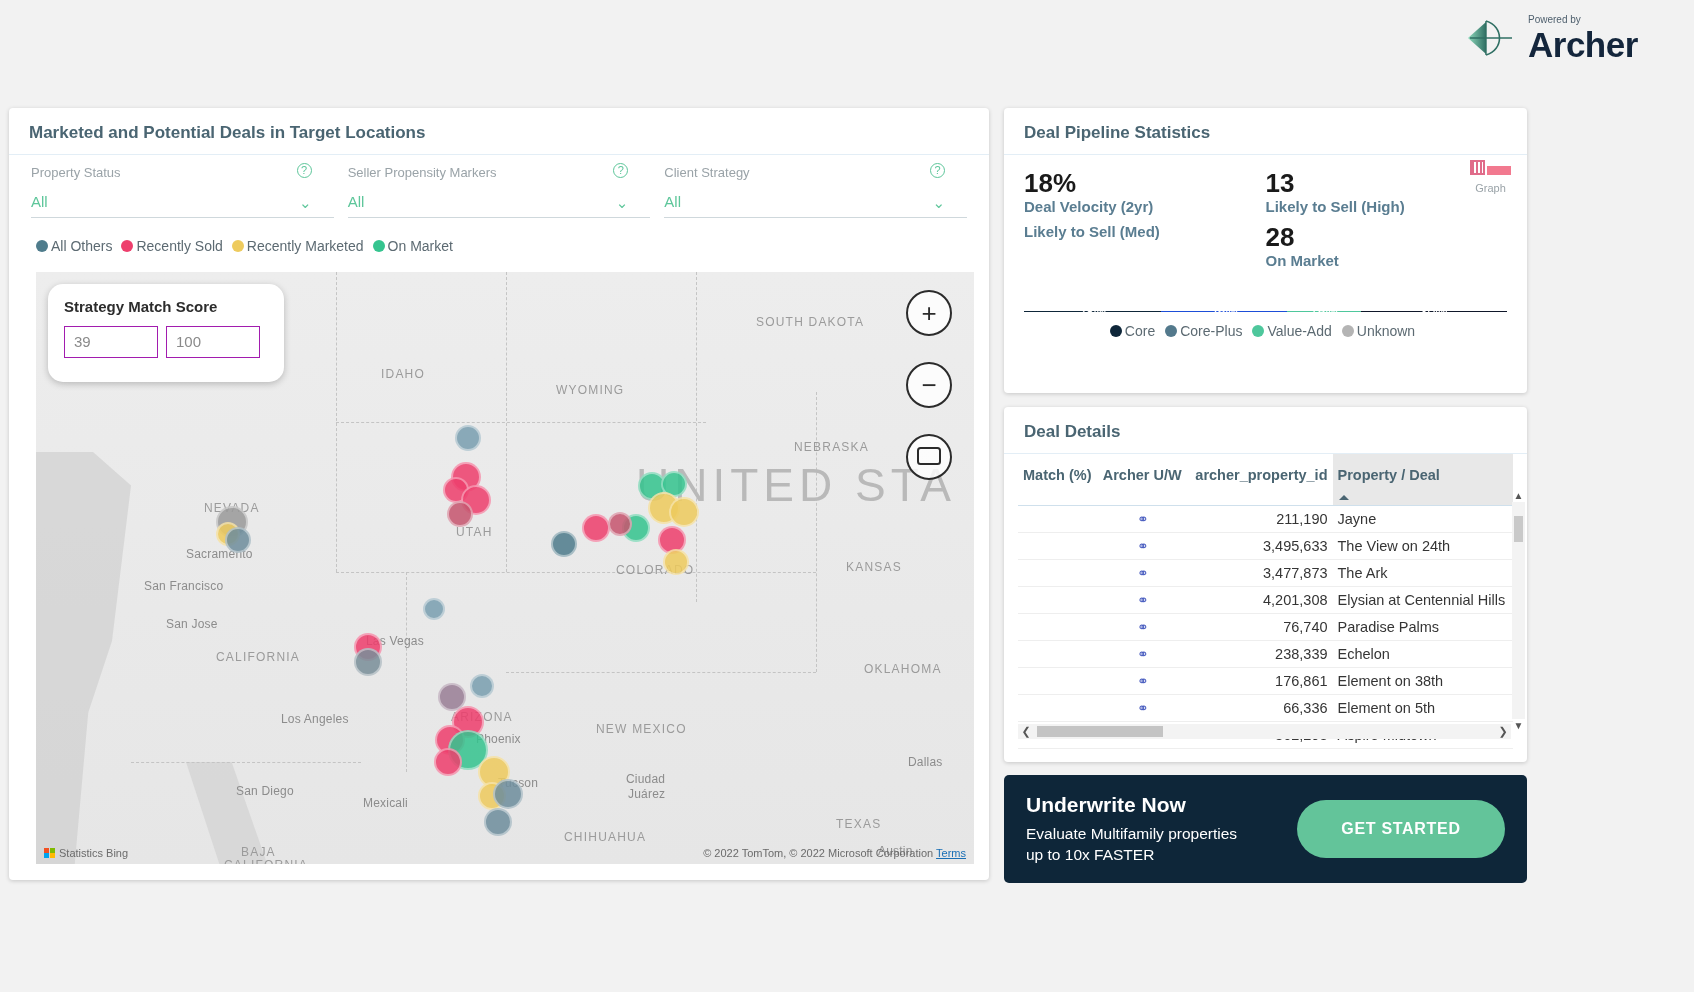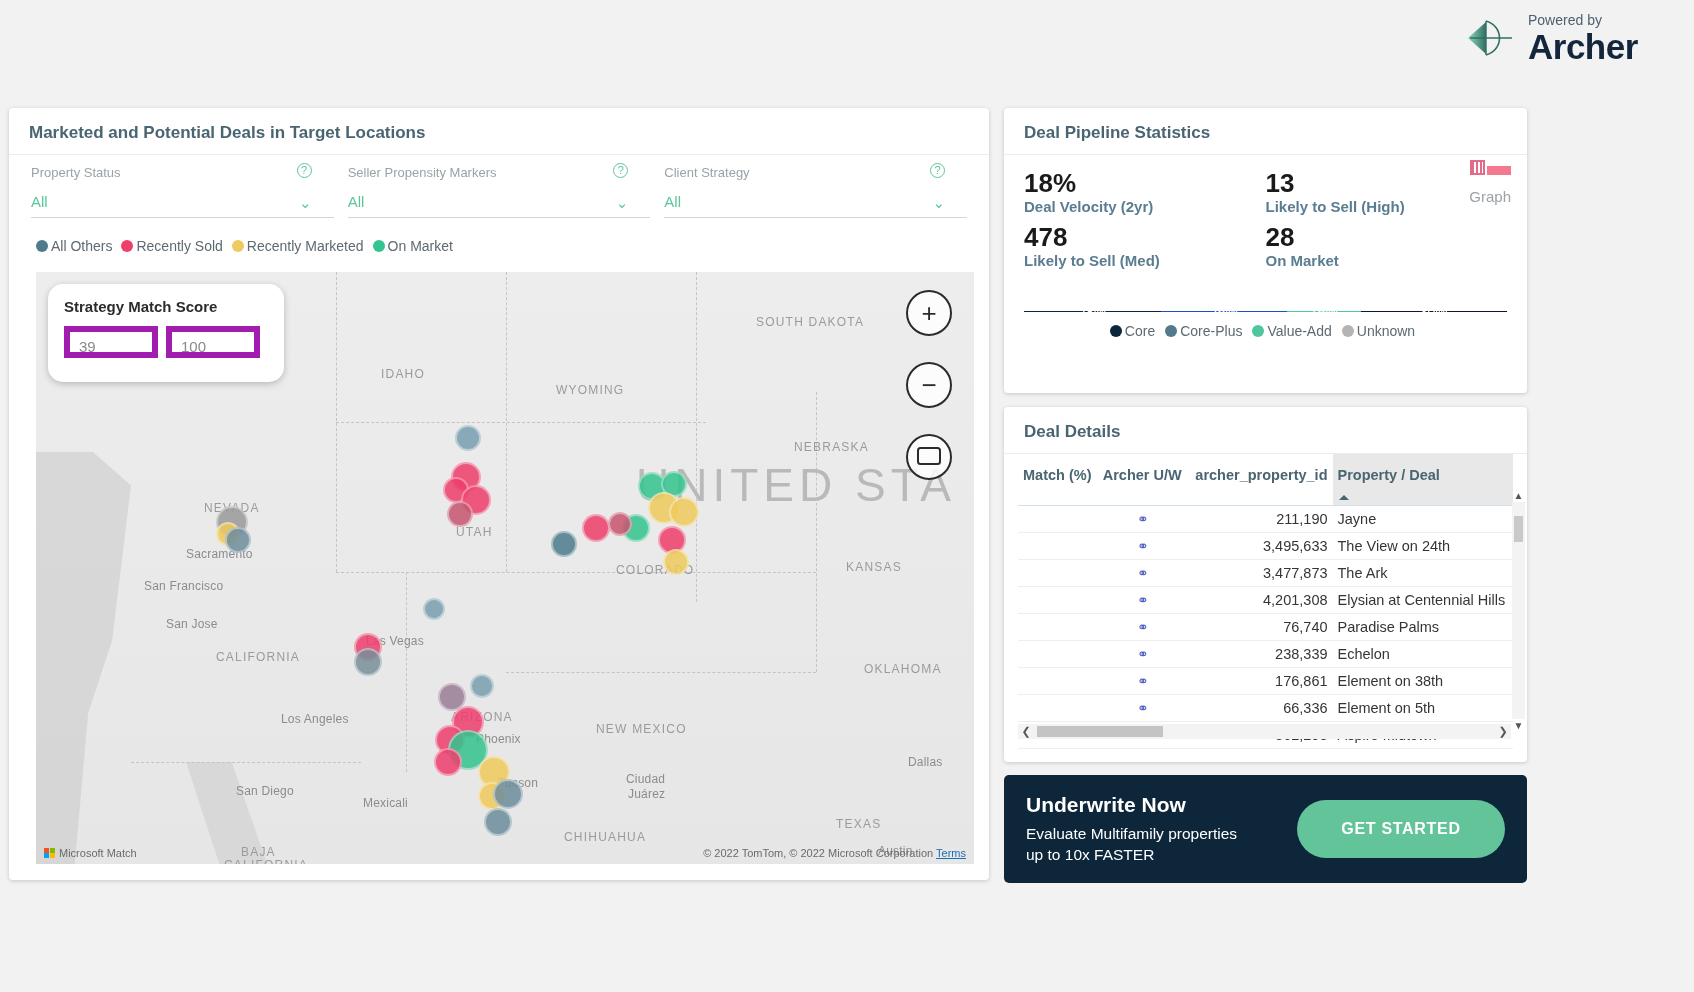--- a/index.html
+++ b/index.html
@@ -22,21 +22,21 @@
     font-size: 30px; font-weight: bold; color: #0d0d0d;
     letter-spacing: .2px;
   }
   .brand {
     position: absolute; right: 8px; top: 2px;
     width: 222px; height: 72px;
     display: flex; align-items: center; gap: 6px;
   }
   .brand-mark { width: 58px; height: 48px; flex: none; }
   .brand-text { display: flex; flex-direction: column; line-height: 1; }
-  .brand-powered { font-size: 14px; color: #4e5f6d; margin-bottom: 2px; }
+  .brand-powered { font-size: 10px; color: #4e5f6d; margin-bottom: 2px; }
   .brand-name { font-size: 35px; font-weight: bold; color: #14263c; letter-spacing: -.5px; }
 
   
   .panel {
     position: absolute; background: #fff; border-radius: 4px;
     box-shadow: 0 1px 4px rgba(0,0,0,.18);
   }
   .panel-title {
     font-size: 17px; font-weight: bold; color: #4a6572;
     padding: 15px 20px 11px 20px;
@@ -110,21 +110,21 @@
   .match-box {
     position: absolute; left: 12px; top: 12px;
     width: 236px; height: 98px;
     background: #fff; border-radius: 15px;
     box-shadow: 0 2px 7px rgba(0,0,0,.22);
     padding: 14px 16px;
   }
   .match-title { font-size: 15px; font-weight: bold; color: #2c2c2c; margin-bottom: 11px; }
   .match-inputs { display: flex; gap: 8px; }
   .match-input {
-    width: 94px; height: 32px; border: 6px solid #a21caf;
+    width: 94px; height: 32px; border: 1px solid #a21caf;
     color: #8a8a8a; font-size: 15px; padding: 0 9px; line-height: 30px;
     background: #fff;
   }
   .bing {
     position: absolute; left: 8px; bottom: 5px;
     display: flex; align-items: center; gap: 4px;
     font-size: 11px; color: #6b6b6b;
   }
   .bing-logo {
     width: 11px; height: 11px;
@@ -147,21 +147,21 @@
   .stat-num { font-size: 26px; font-weight: bold; color: #1a1a1a; line-height: 1.12; }
   .stat-lab { font-size: 15px; font-weight: bold; color: #5a7d91; }
   .graph-toggle {
     position: absolute; right: 16px; top: 52px;
     text-align: center;
   }
   .graph-icons { display: flex; align-items: flex-end; gap: 2px; justify-content: center; }
   .gi-a { width: 15px; height: 15px; border: 2px solid #e06c8a;
           background: repeating-linear-gradient(90deg,#e06c8a 0 2px,#fff 2px 4px); }
   .gi-b { width: 24px; height: 9px; background: #f2798f; }
-  .graph-lab { font-size: 15px; color: #9aa3a8; margin-top: 13px; }
+  .graph-lab { font-size: 11px; color: #9aa3a8; margin-top: 7px; }
 
   .stackbar {
     display: flex; margin: 14px 20px 0 20px; height: 29px;
     font-size: 14px; color: #fff;
   }
   .stackseg { display: flex; align-items: center; justify-content: center; margin-top: 28px; }
   .stat-legend {
     display: flex; align-items: center; justify-content: center;
     gap: 4px; margin-top: 11px; font-size: 14px; color: #5c6a72;
   }
@@ -381,21 +381,21 @@
       <div class="map-ctrl" style="top:90px;">−</div>
       <div class="map-ctrl" style="top:162px;font-size:22px;">
         <svg width="24" height="20" viewBox="0 0 24 20">
           <rect x="1" y="1" width="22" height="16" rx="2.5" fill="none" stroke="#2b2b2b" stroke-width="2"></rect>
           <path d="M4 17 L20 17" stroke="#2b2b2b" stroke-width="2"></path>
         </svg>
       </div>
 
       <div class="bing">
         <span class="bing-logo"></span>
-        <span>Microsoft Match</span>
+        <span>Statistics Bing</span>
       </div>
       <div class="attrib">
         <span>© 2022 TomTom, © 2022 Microsoft Corporation</span>
         <a href="#">Terms</a>
       </div>
     </div>
   </div>
 
   <div class="panel stats-panel">
     <div class="panel-title">Deal Pipeline Statistics</div>
@@ -411,21 +411,20 @@
     <div class="stats-grid" id="stats-grid">
         <div>
           <div class="stat-num">18%</div>
           <div class="stat-lab">Deal Velocity (2yr)</div>
         </div>
         <div>
           <div class="stat-num">13</div>
           <div class="stat-lab">Likely to Sell (High)</div>
         </div>
         <div>
-          <div class="stat-num">478</div>
           <div class="stat-lab">Likely to Sell (Med)</div>
         </div>
         <div>
           <div class="stat-num">28</div>
           <div class="stat-lab">On Market</div>
         </div>
       </div>
 
     <div class="stackbar" id="stackbar">
         <div class="stackseg" style="flex: 28 0 0px; background: rgb(14, 38, 57);">28%</div>

